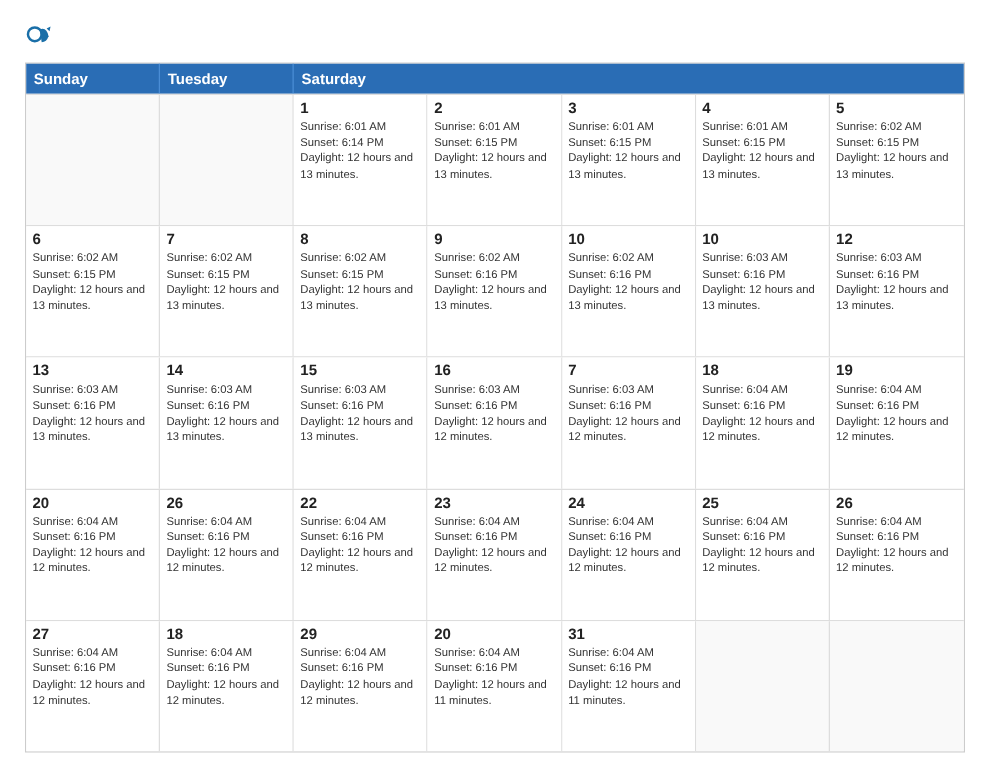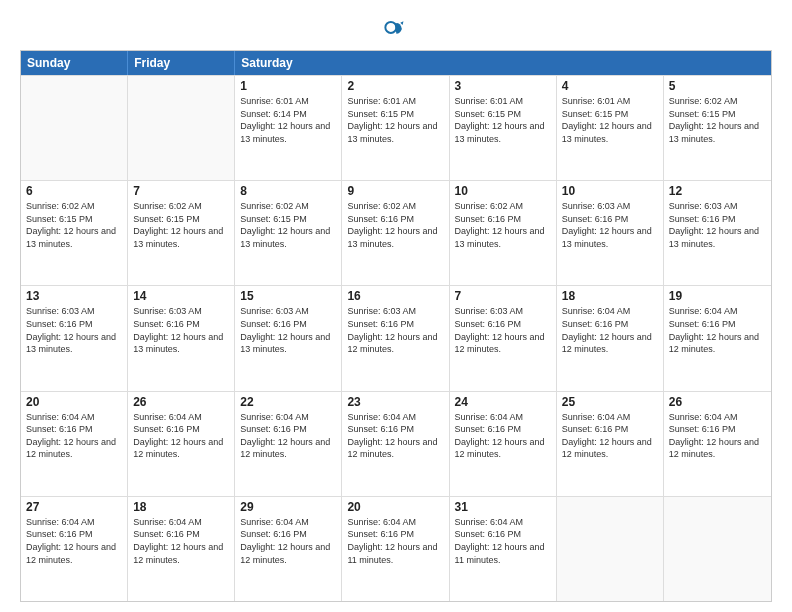--- a/index.html
+++ b/index.html
@@ -9,21 +9,20 @@
       font-family: Arial, sans-serif;
       background: #fff;
       overflow: hidden;
     }
     .page {
       width: 792px;
       height: 612px;
       padding: 18px 20px 10px 20px;
       display: flex;
       flex-direction: column;
-      align-items: center;
     }
     .header {
       display: flex;
       justify-content: space-between;
       align-items: flex-start;
       margin-bottom: 10px;
     }
     .logo {
       display: flex;
       align-items: center;
@@ -133,21 +132,21 @@
     </div>
     <div class="title-block">
       <div class="title-month"></div>
       <div class="title-location"></div>
     </div>
   </div>
 
   <div class="calendar">
     <div class="cal-header" id="cal-header">
         <div class="cal-header-cell">Sunday</div>
-        <div class="cal-header-cell">Friday</div>
+        <div class="cal-header-cell">Tuesday</div>
         <div class="cal-header-cell">Saturday</div>
       </div>
     <div class="cal-body" id="cal-body">
         <div class="cal-row">
           <div class="cal-cell empty"></div>
           <div class="cal-cell empty"></div>
           <div class="cal-cell">
             <span class="day-num">1</span>
             <div class="cell-detail" style="white-space: pre-line;">Sunrise: 6:01 AM
 Sunset: 6:14 PM

